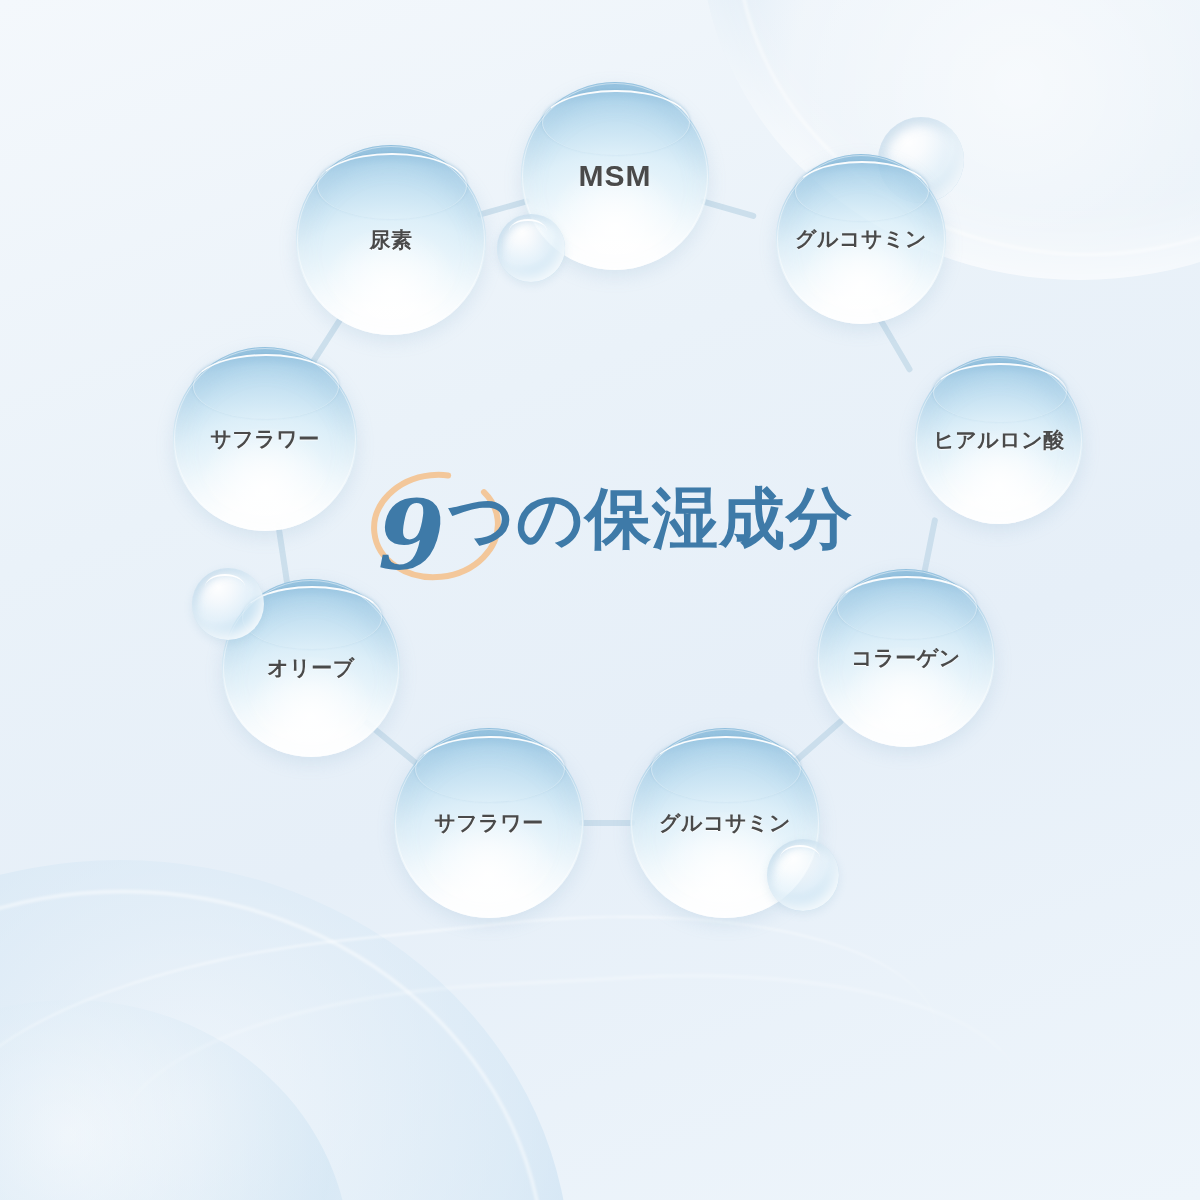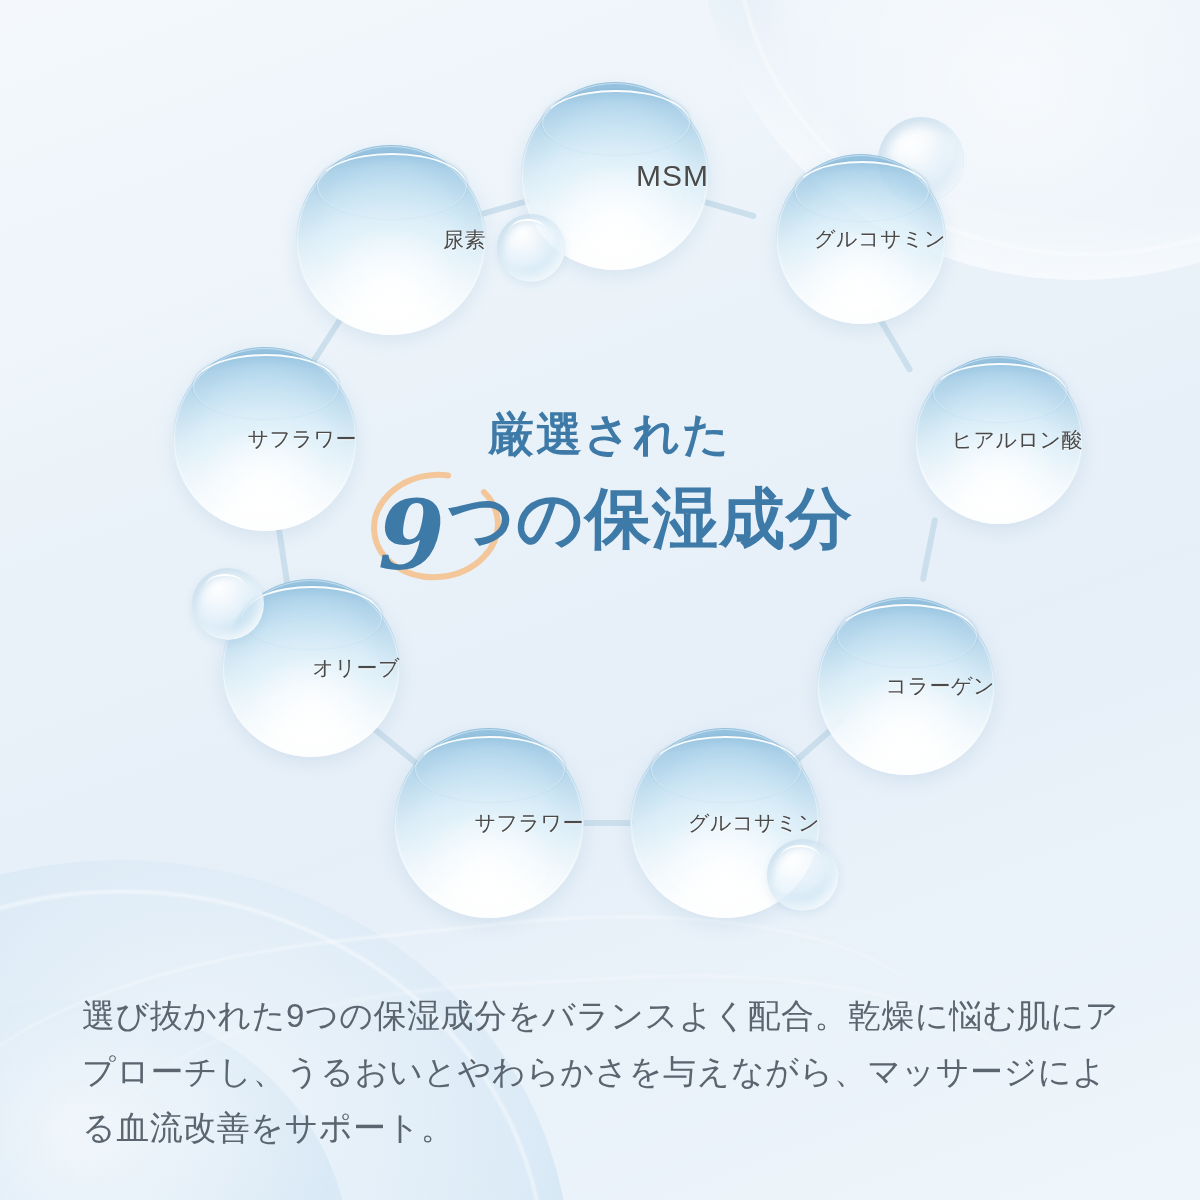--- a/index.html
+++ b/index.html
@@ -92,28 +92,29 @@
     width: 1200px; height: 1200px;
     pointer-events: none;
   }
 
   
   .bubble {
     position: absolute;
     border-radius: 50%;
     display: flex;
     align-items: center;
-    justify-content: flex-end;
+    justify-content: center;
     box-sizing: border-box;
     background:
       radial-gradient(circle at 50% 118%, rgba(255,255,255,0.98) 0%, rgba(255,255,255,0.92) 26%, rgba(240,249,253,0.86) 44%, rgba(214,237,248,0.7) 62%, rgba(166,209,234,0.78) 84%, rgba(126,182,217,0.92) 95%, rgba(150,197,226,0.85) 100%);
     box-shadow:
       inset 0 -16px 34px -10px rgba(255,255,255,0.95),
       inset 0 14px 28px -6px rgba(120,172,208,0.35),
       0 6px 18px rgba(120,165,200,0.18);
+    font-weight: bold;
   }
   .bubble::before {
     
     content: "";
     position: absolute;
     left: 11%; top: 4%;
     width: 78%; height: 34%;
     border-radius: 50%;
     border-top: 2.5px solid rgba(255,255,255,0.95);
     border-left: 1px solid rgba(255,255,255,0.35);
@@ -259,21 +260,21 @@
       </div>
       <div class="satellite" style="left: 497px; top: 214px; width: 68px; height: 68px;"></div>
       <div class="bubble" style="left: 748px; top: 154px; width: 170px; height: 170px; margin-left: 28px;">
         <span class="rim"></span>
         <span class="label">グルコサミン</span>
       </div>
       <div class="bubble" style="left: 867px; top: 356px; width: 168px; height: 168px; margin-left: 48px;">
         <span class="rim"></span>
         <span class="label">ヒアルロン酸</span>
       </div>
-      <div class="bubble" style="left: 817px; top: 597px; width: 178px; height: 178px;">
+      <div class="bubble" style="left: 817px; top: 569px; width: 178px; height: 178px;">
         <span class="rim"></span>
         <span class="label">コラーゲン</span>
       </div>
       <div class="bubble" style="left: 630px; top: 728px; width: 190px; height: 190px;">
         <span class="rim"></span>
         <span class="label">グルコサミン</span>
       </div>
       <div class="satellite" style="left: 767px; top: 839px; width: 72px; height: 72px;"></div>
       <div class="bubble" style="left: 394px; top: 728px; width: 190px; height: 190px;">
         <span class="rim"></span>
@@ -288,25 +289,23 @@
         <span class="rim"></span>
         <span class="label">サフラワー</span>
       </div>
       <div class="bubble" style="left: 296px; top: 145px; width: 190px; height: 190px;">
         <span class="rim"></span>
         <span class="label">尿素</span>
       </div>
     </div>
 
   <div id="center-heading">
-    <div id="head-line1">厳選された</div>
     <svg id="head-circle" viewBox="0 0 140 128">
       <ellipse cx="70" cy="64" rx="62" ry="51" transform="rotate(-6 70 64)" fill="none" stroke="#f3c79a" stroke-width="6" stroke-linecap="round" stroke-dasharray="300 40" stroke-dashoffset="16"></ellipse>
     </svg>
     <div id="head-line2">
       <span id="head-nine">9</span>
       <span id="head-rest">つの保湿成分</span>
     </div>
   </div>
 
-  <p id="bottom-text">選び抜かれた9つの保湿成分をバランスよく配合。乾燥に悩む肌にアプローチし、うるおいとやわらかさを与えながら、マッサージによる血流改善をサポート。</p>
 
 </div>
 
 </body></html>

